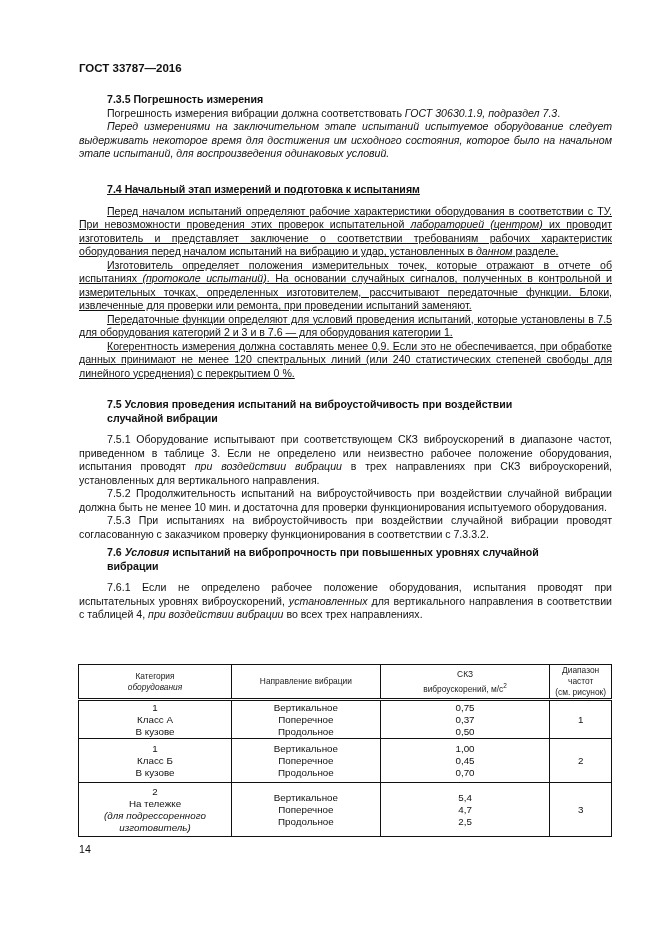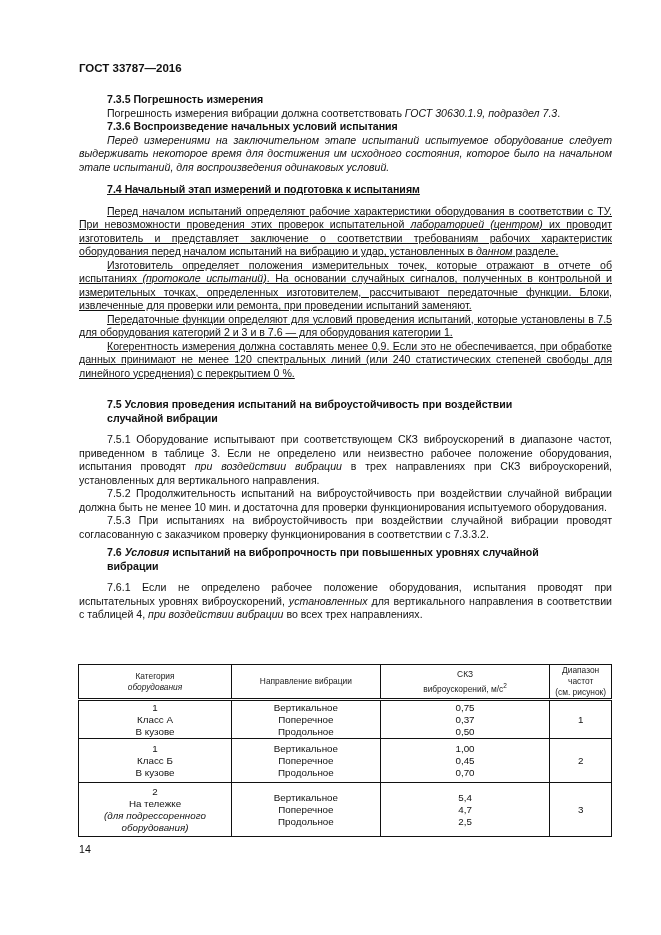--- a/index.html
+++ b/index.html
@@ -30,21 +30,20 @@
 </head>
 <body>
 
 <div class="page">
 
   <div class="hdr">ГОСТ 33787—2016</div>
 
   <div class="block" style="top:93px;">
     <div class="h">7.3.5 Погрешность измерения</div>
     <div class="p"><span>Погрешность измерения вибрации должна соответствовать </span><span class="i">ГОСТ 30630.1.9, подраздел 7.3</span><span>.</span></div>
-    <div class="h">7.3.6 Воспроизведение начальных условий испытания</div>
     <div class="p i">Перед измерениями на заключительном этапе испытаний испытуемое оборудование следует выдерживать некоторое время для достижения им исходного состояния, которое было на начальном этапе испытаний, для воспроизведения одинаковых условий.</div>
   </div>
 
   <div class="block" style="top:183px;text-decoration:underline;">
     <div class="h">7.4 Начальный этап измерений и подготовка к испытаниям</div>
     <div class="gap"></div>
     <div class="p"><span>Перед началом испытаний определяют рабочие характеристики оборудования в соответствии с ТУ. При невозможности проведения этих проверок испытательной </span><span class="i">лабораторией (центром)</span><span> их проводит изготовитель и представляет заключение о соответствии требованиям рабочих характеристик оборудования перед началом испытаний на вибрацию и удар, установленных в </span><span class="i">данном</span><span> разделе.</span></div>
     <div class="p"><span>Изготовитель определяет положения измерительных точек, которые отражают в отчете об испытаниях </span><span class="i">(протоколе испытаний)</span><span>. На основании случайных сигналов, полученных в контрольной и измерительных точках, определенных изготовителем, рассчитывают передаточные функции. Блоки, извлеченные для проверки или ремонта, при проведении испытаний заменяют.</span></div>
     <div class="p">Передаточные функции определяют для условий проведения испытаний, которые установлены в 7.5 для оборудования категорий 2 и 3 и в 7.6 — для оборудования категории 1.</div>
     <div class="p">Когерентность измерения должна составлять менее 0,9. Если это не обеспечивается, при обработке данных принимают не менее 120 спектральных линий (или 240 статистических степеней свободы для линейного усреднения) с перекрытием 0 %.</div>
@@ -122,21 +121,21 @@
           <span class="line">0,45</span>
           <span class="line">0,70</span>
         </td>
         <td>2</td>
       </tr>
       <tr class="r3">
         <td>
           <span class="line">2</span>
           <span class="line">На тележке</span>
           <span class="line i">(для подрессоренного</span>
-          <span class="line i">оборудования)</span>
+          <span class="line i">изготовитель)</span>
         </td>
         <td>
           <span class="line">Вертикальное</span>
           <span class="line">Поперечное</span>
           <span class="line">Продольное</span>
         </td>
         <td>
           <span class="line">5,4</span>
           <span class="line">4,7</span>
           <span class="line">2,5</span>

